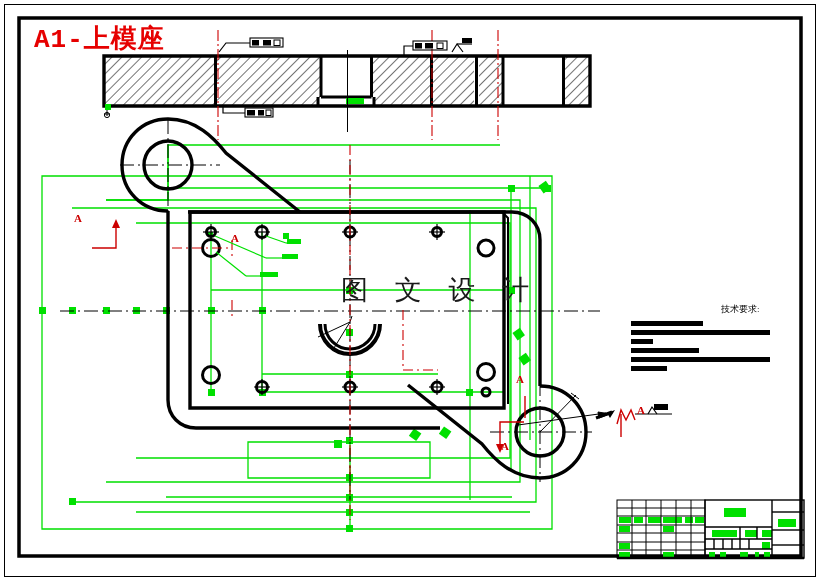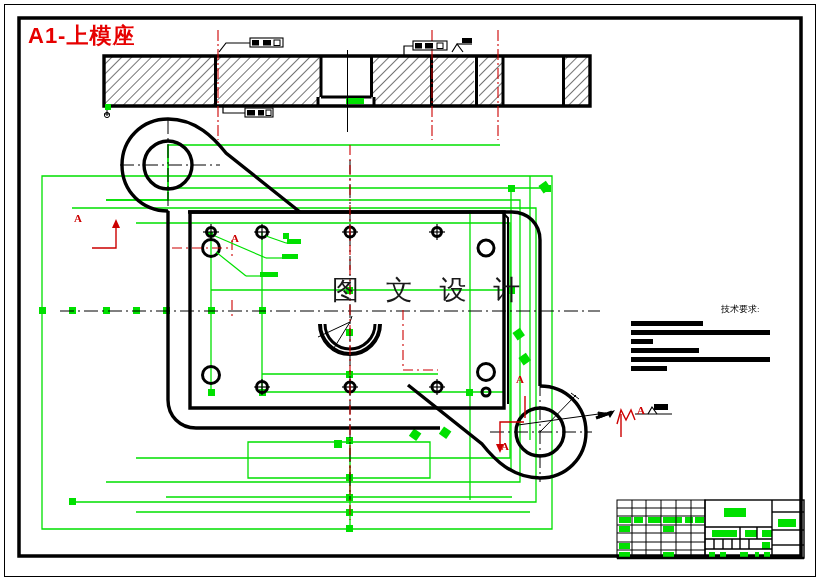--- a/index.html
+++ b/index.html
@@ -1,21 +1,21 @@
 <!DOCTYPE html>
 <html><head>
 <meta charset="utf-8">
 <style>
   html,body{margin:0;padding:0;background:#ffffff;}
   body{width:820px;height:581px;font-family:"Liberation Sans",sans-serif;}
   #stage{position:relative;width:820px;height:581px;background:#fff;overflow:hidden;}
   svg#cad{position:absolute;left:0;top:0;width:820px;height:581px;display:block;}
-  .ttl{position:absolute;left:28px;top:21px;font-family:Liberation Sans, sans-serif;
-       font-weight:bold;font-size:22px;color:#e60000;letter-spacing:1px;white-space:nowrap;}
-  .wm{position:absolute;left:332px;top:272px;font-family:"Liberation Serif",serif;
+  .ttl{position:absolute;left:34px;top:21px;font-family:Liberation Mono, monospace;
+       font-weight:bold;font-size:26px;color:#e60000;letter-spacing:1px;white-space:nowrap;}
+  .wm{position:absolute;left:341px;top:272px;font-family:"Liberation Serif",serif;
       font-size:27px;color:#1a1a1a;letter-spacing:10px;white-space:nowrap;}
   .tq{position:absolute;left:673px;top:303px;font-family:"Liberation Serif",serif;
       font-size:9px;color:#000;white-space:nowrap;margin-left:48px;}
   .sa{position:absolute;font-family:"Liberation Serif",serif;font-size:11px;
       color:#cc0000;font-weight:bold;}
 </style>
 </head>
 <body>
 
 <div id="stage">

